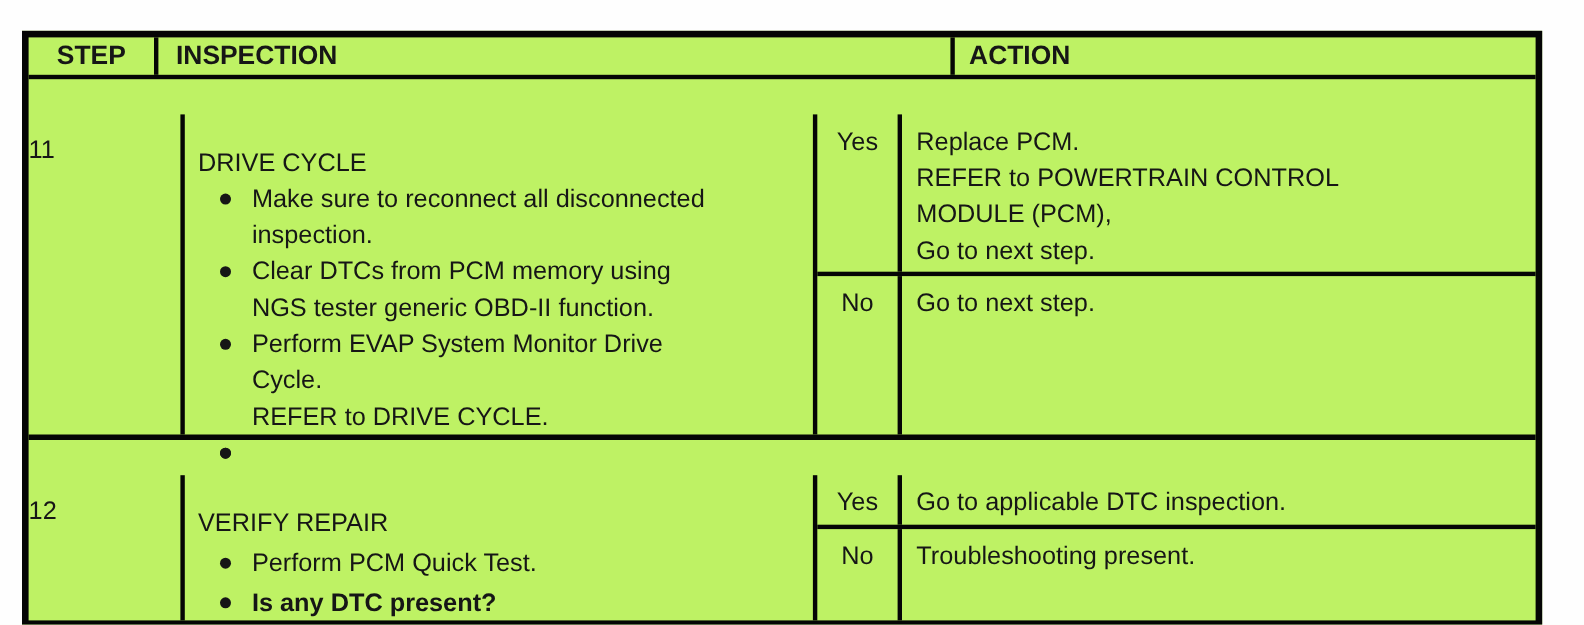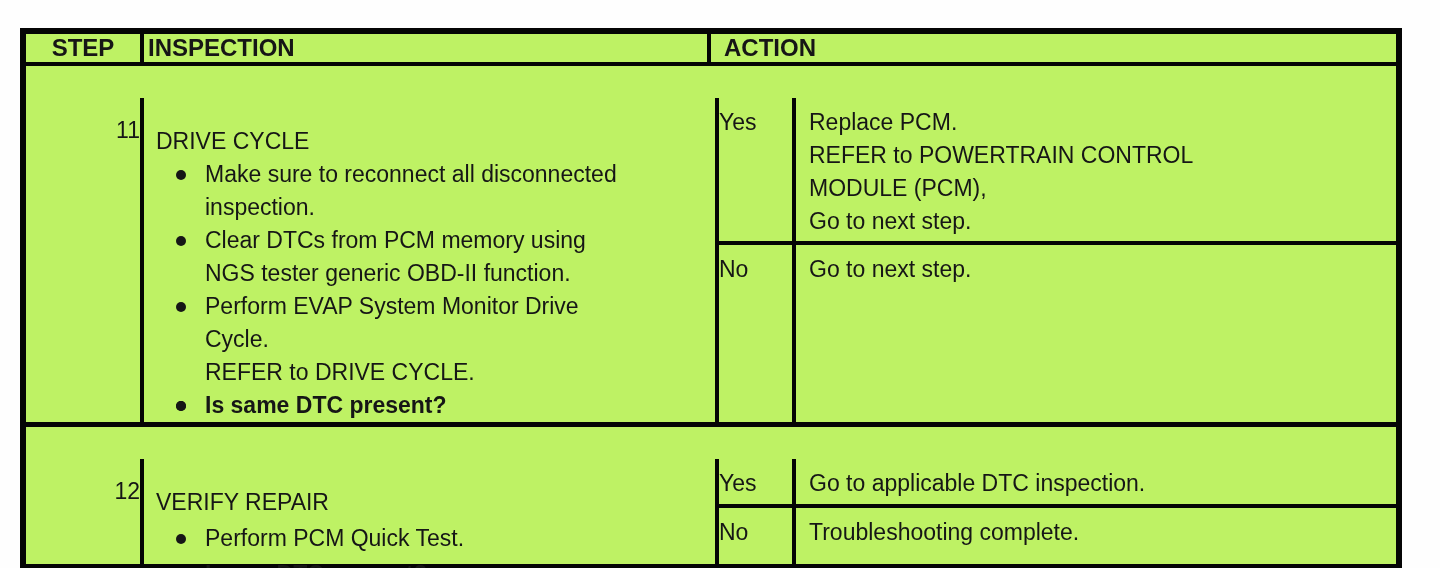--- a/index.html
+++ b/index.html
@@ -21,45 +21,45 @@
     gap:32px;
   }
   .hdr-row{
     display:flex;flex-direction:row;
     height:47px;box-sizing:border-box;
     border-bottom:4px solid #050505;
     font-weight:bold;font-size:24px;
   }
   .hdr-cell{display:flex;align-items:center;box-sizing:border-box;}
   .col-step{width:118px;border-right:4px solid #050505;justify-content:center;text-align:center;}
-  .col-insp-span{width:567px;border-right:4px solid #050505;padding-left:4px;}
+  .col-insp-span{width:724px;border-right:4px solid #050505;padding-left:16px;}
   .col-action-h{flex:1;padding-left:13px;}
   .body-row{
     display:flex;flex-direction:row;
     box-sizing:border-box;
     font-size:23px;line-height:33px;
   }
   .row-11{height:372px;border-bottom:5px solid #050505;}
   .row-12{flex:1;}
   .step-cell{
-    width:118px;border-right:4px solid #050505;box-sizing:border-box;
-    text-align:right;padding-top:16px;
+    width:142px;border-right:4px solid #050505;box-sizing:border-box;
+    text-align:left;padding-top:16px;
   }
   .insp-cell{
     width:575px;border-right:4px solid #050505;box-sizing:border-box;
     padding:27px 10px 0 12px;
   }
   .results{flex:1;display:flex;flex-direction:column;}
   .result-row{display:flex;flex-direction:row;box-sizing:border-box;}
   .result-row.first-11{height:147px;border-bottom:4px solid #050505;}
   .result-row.second{flex:1;}
   .result-row.first-12{height:49px;border-bottom:4px solid #050505;}
   .yn-cell{
     width:77px;border-right:4px solid #050505;box-sizing:border-box;
-    padding-top:8px;
+    text-align:center;padding-top:8px;
   }
   .action-cell{flex:1;padding:8px 10px 0 13px;box-sizing:border-box;}
   .insp-title{margin:0;}
   .item-line{position:relative;padding-left:49px;}
   .bullet{
     position:absolute;left:20px;top:12px;
     width:10px;height:10px;border-radius:50%;
     background:#161616;display:inline-block;
   }
   .q{font-weight:bold;}
@@ -103,21 +103,20 @@
           <span>Cycle.</span>
         </div>
         <div class="item-line">
           <span>REFER to DRIVE CYCLE.</span>
         </div>
         <div class="item-line">
           <span class="bullet"></span>
         </div>
         <div class="item-line">
           <span class="bullet"></span>
-          <span class="q">Is same DTC present?</span>
         </div>
       </div>
       <div class="results">
         <div class="result-row first-11">
           <div class="yn-cell">Yes</div>
           <div class="action-cell">
             <div>Replace PCM.</div>
             <div>REFER to POWERTRAIN CONTROL</div>
             <div>MODULE (PCM),</div>
             <div>Go to next step.</div>
@@ -148,20 +147,20 @@
       <div class="results">
         <div class="result-row first-12">
           <div class="yn-cell">Yes</div>
           <div class="action-cell">
             <div>Go to applicable DTC inspection.</div>
           </div>
         </div>
         <div class="result-row second">
           <div class="yn-cell">No</div>
           <div class="action-cell">
-            <div>Troubleshooting complete.</div>
+            <div>Troubleshooting present.</div>
           </div>
         </div>
       </div>
     </div>
 
   </div>
 </div>
 
 </body></html>

